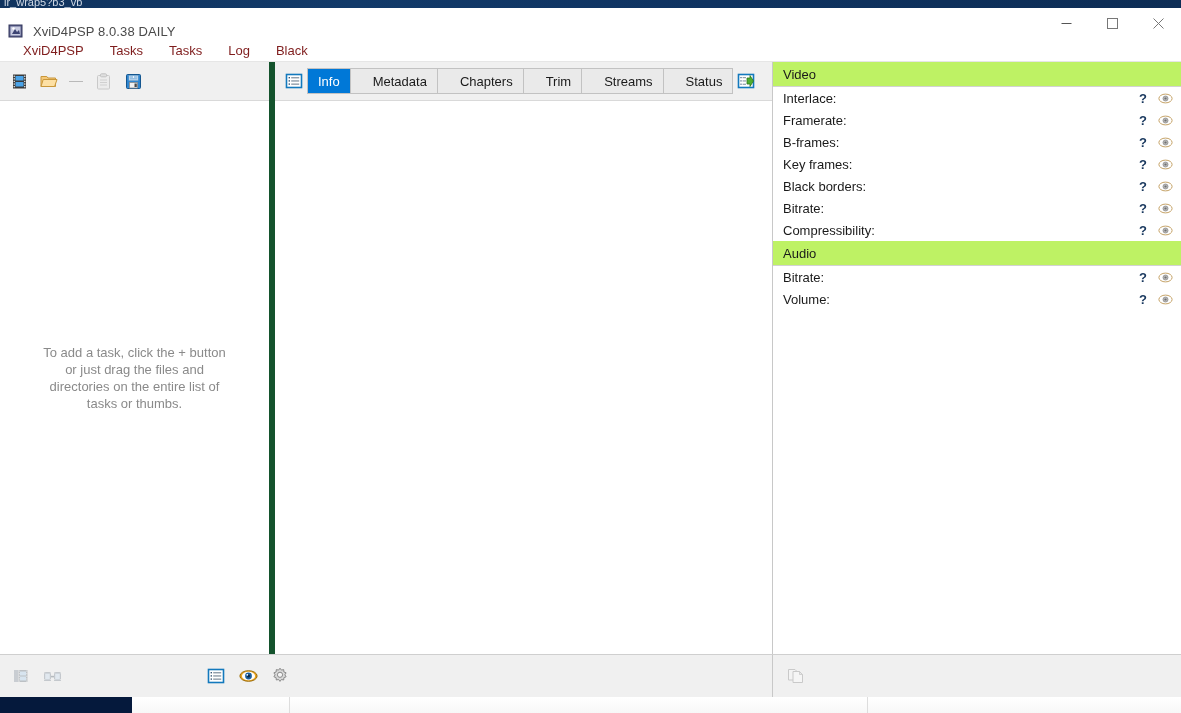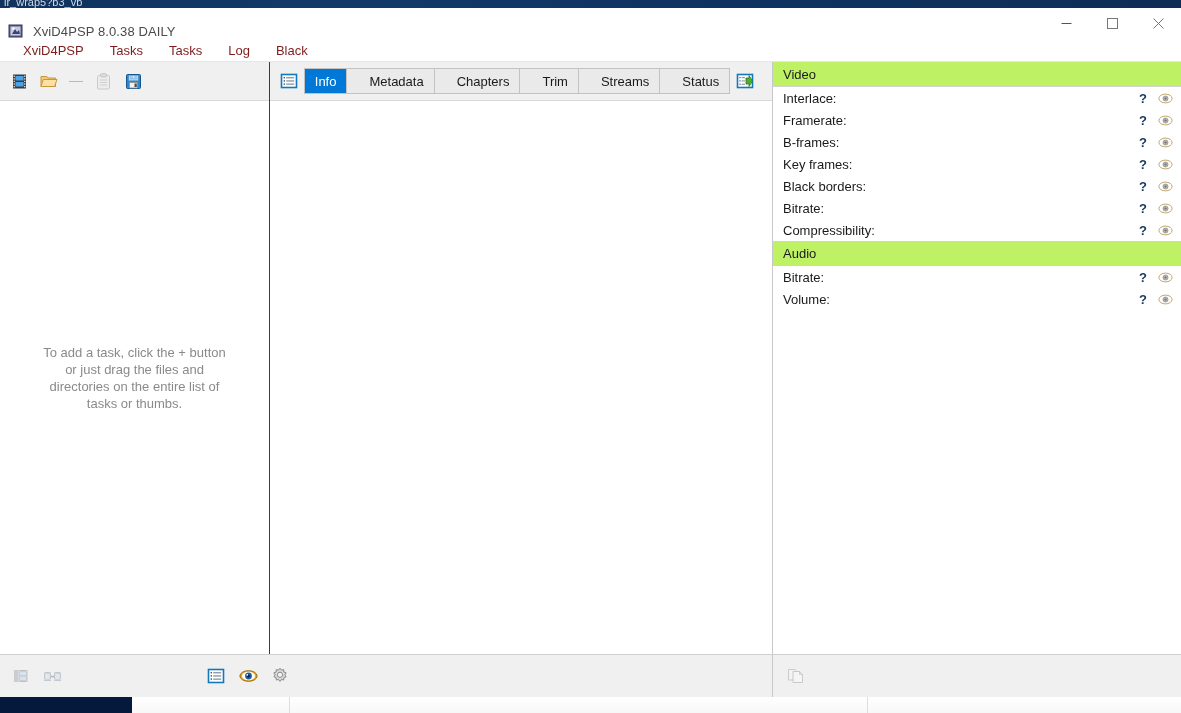--- a/index.html
+++ b/index.html
@@ -122,21 +122,21 @@
     border-top: 1px solid #e6e6e6;
   }
 
   
   #left-pane {
     width: 269px;
     flex: none;
     display: flex;
     flex-direction: column;
     background: #ffffff;
-    border-right: 1px solid #14532d;
+    border-right: 6px solid #14532d;
   }
   #left-toolbar {
     height: 38px;
     background: #f0f0f0;
     border-bottom: 1px solid #d9d9d9;
     display: flex;
     align-items: center;
     padding-left: 6px;
     gap: 4px;
     flex: none;

